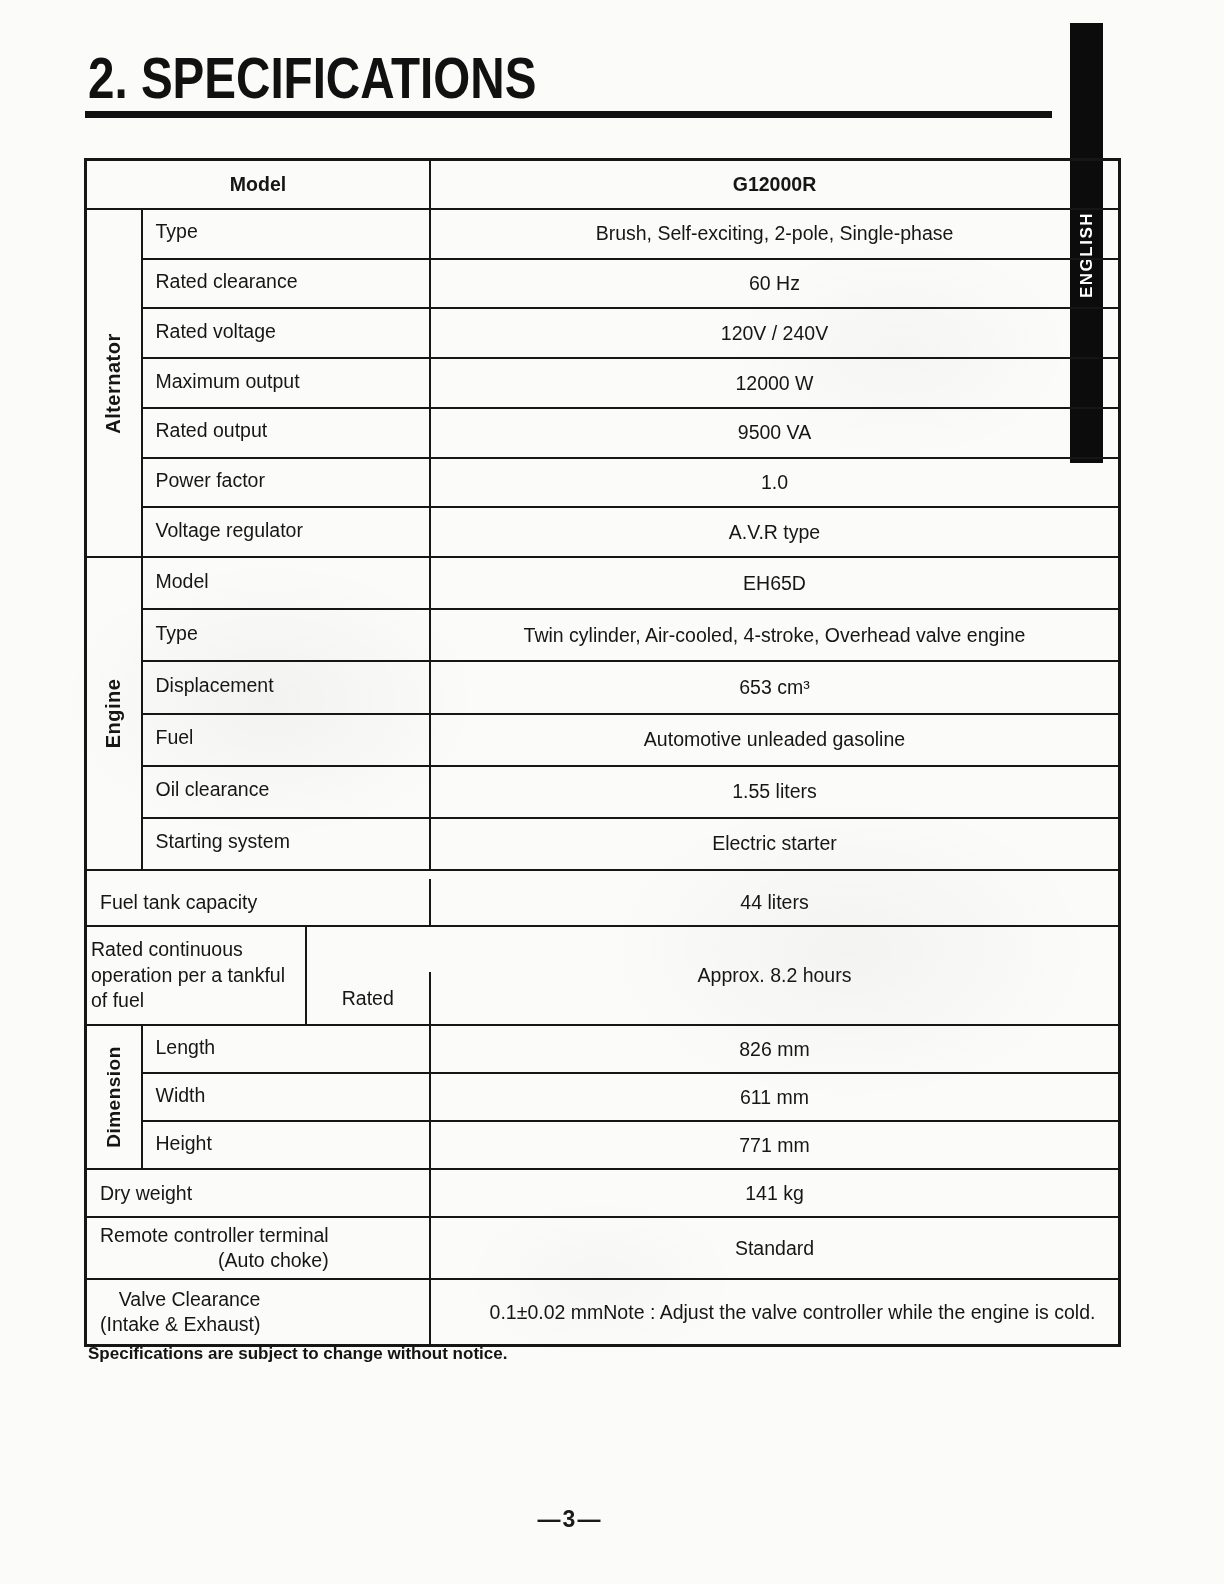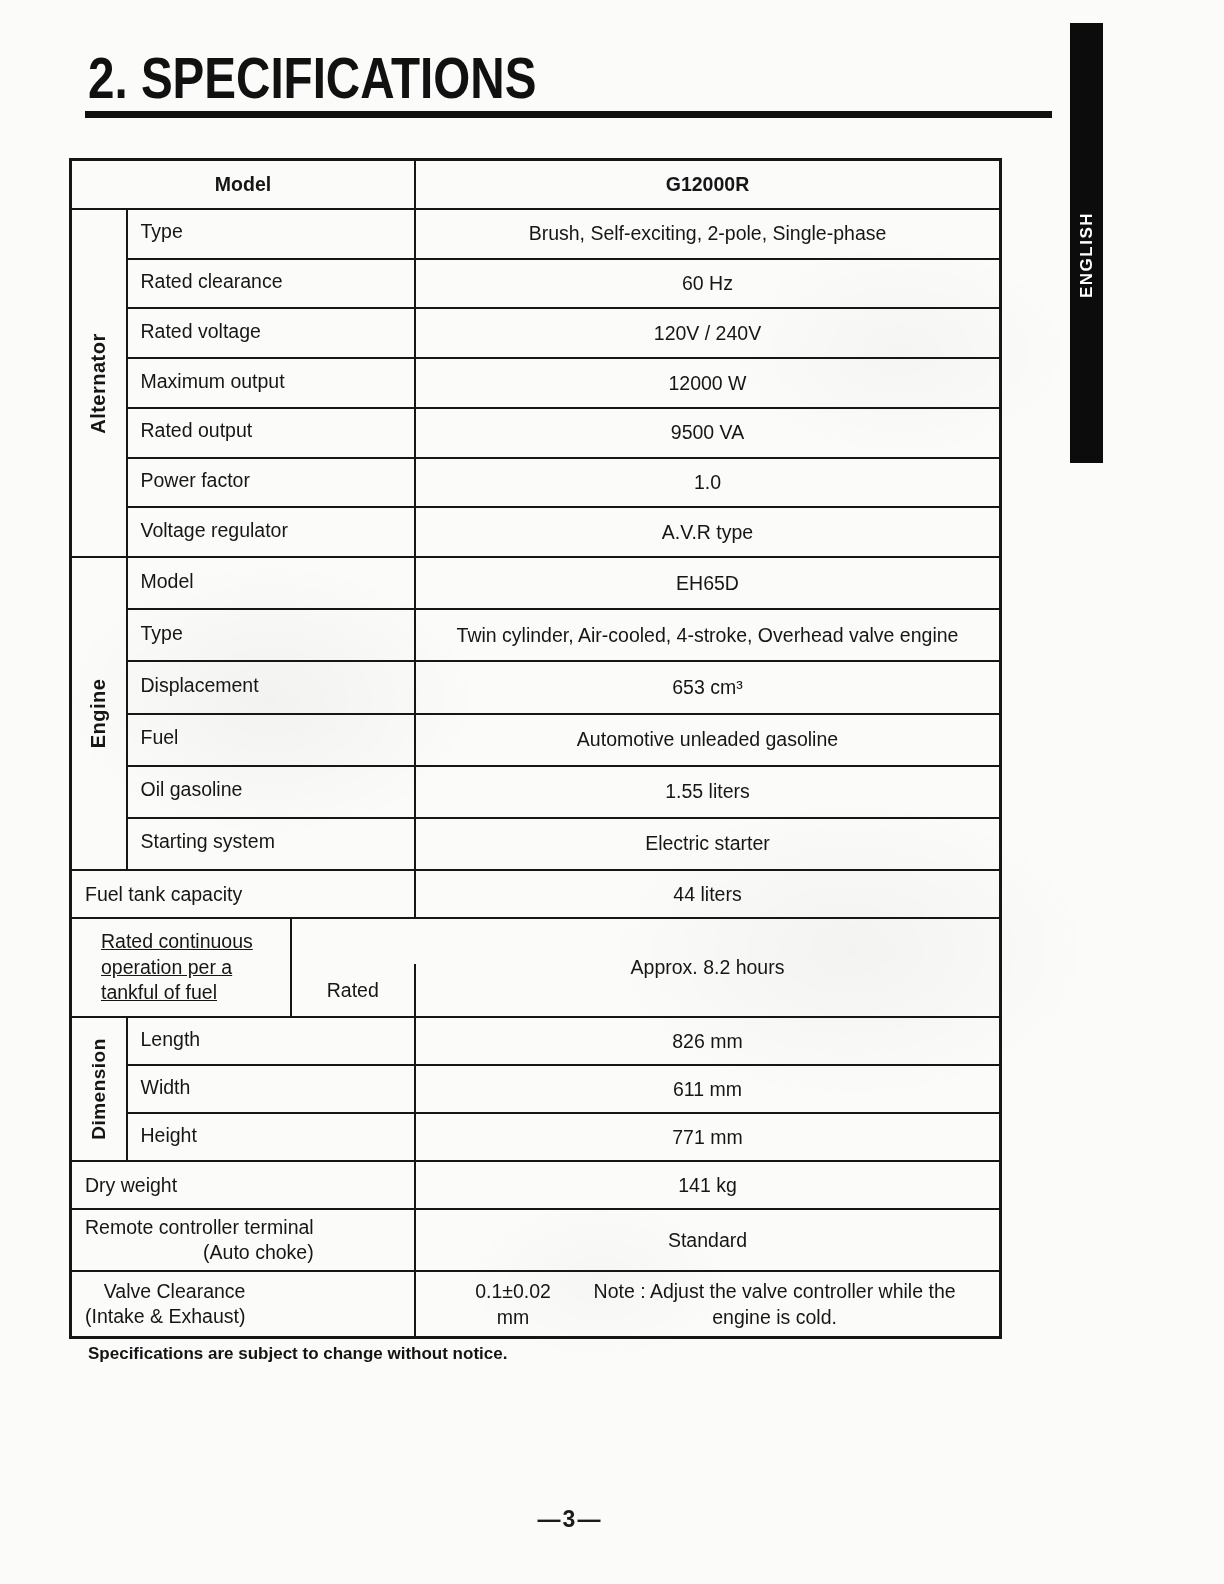--- a/index.html
+++ b/index.html
@@ -38,30 +38,30 @@
     width:33px; height:440px; background:#0c0c0c;
   }
   .lang-tab .tab-text {
     position:absolute; left:50%; top:232px;
     transform:translate(-50%,-50%) rotate(-90deg);
     color:#fff; font-size:17px; font-weight:bold; letter-spacing:1.5px;
     white-space:nowrap;
   }
 
   .spec-table {
-    position:absolute; left:69px; top:158px; width:933px;
+    position:absolute; left:84px; top:158px; width:1037px;
     border:3px solid #161616;
     font-size:19.5px;
   }
   .row { display:flex; border-bottom:2.5px solid #161616; }
   .row.last { border-bottom:none; }
   .cell { display:flex; align-items:center; }
   .lbl { width:288.5px; border-right:2.5px solid #161616; padding:4px 8px 8px 13px; }
   .lbl-full { width:344px; border-right:2.5px solid #161616; padding:4px 8px 4px 13px; }
-  .lbl-a { width:219.5px; border-right:2.5px solid #161616; padding:4px 8px 4px 29px; line-height:1.3;text-decoration:underline; }
+  .lbl-a { width:219.5px; border-right:2.5px solid #161616; padding:4px 8px 4px 4px; line-height:1.3; }
   .lbl-b { width:124.5px; border-right:2.5px solid #161616; justify-content:center; text-align:right;margin-top:45px; }
   .val { flex:1; justify-content:center; text-align:center; padding:2px 12px; }
   .val.stack { line-height:1.35;margin-left:36px; }
   .bold { font-weight:bold; }
 
   .band { display:flex; align-items:stretch; border-bottom:2.5px solid #161616; }
   .group-cell {
     width:55.5px; border-right:2.5px solid #161616;
     display:flex; align-items:center; justify-content:center;
   }
@@ -69,21 +69,21 @@
     transform:rotate(-90deg); white-space:nowrap;
     font-weight:bold; font-size:20px; letter-spacing:0.5px;
   }
   .band-rows { flex:1; display:flex; flex-direction:column; }
   .band-rows .row { flex:1; }
   .band-rows .row:last-child { border-bottom:none; }
 
   .h-header { height:49px; }
   .band-alt { height:348px; }
   .band-eng { height:313px; }
-  .h-fuel  { height:48px; }
+  .h-fuel  { height:48px;margin-top:8px; }
   .h-rated { height:99px; }
   .band-dim { height:144px; }
   .h-dry   { height:48px; }
   .h-remote{ height:62px; }
   .h-valve { height:64px; }
   .two-line { display:block; line-height:1.3;text-align:right; }
 
   .footer-note {
     position:absolute; left:88px; top:1344px;
     font-size:17px; font-weight:bold; color:#141414;
@@ -164,21 +164,21 @@
         </div>
         <div class="row">
           <div class="cell lbl">Displacement</div>
           <div class="cell val">653 cm³</div>
         </div>
         <div class="row">
           <div class="cell lbl">Fuel</div>
           <div class="cell val">Automotive unleaded gasoline</div>
         </div>
         <div class="row">
-          <div class="cell lbl">Oil gasoline</div>
+          <div class="cell lbl">Oil clearance</div>
           <div class="cell val">1.55 liters</div>
         </div>
         <div class="row">
           <div class="cell lbl">Starting system</div>
           <div class="cell val">Electric starter</div>
         </div>
       </div>
     </div>
 
     <div class="row h-fuel">

